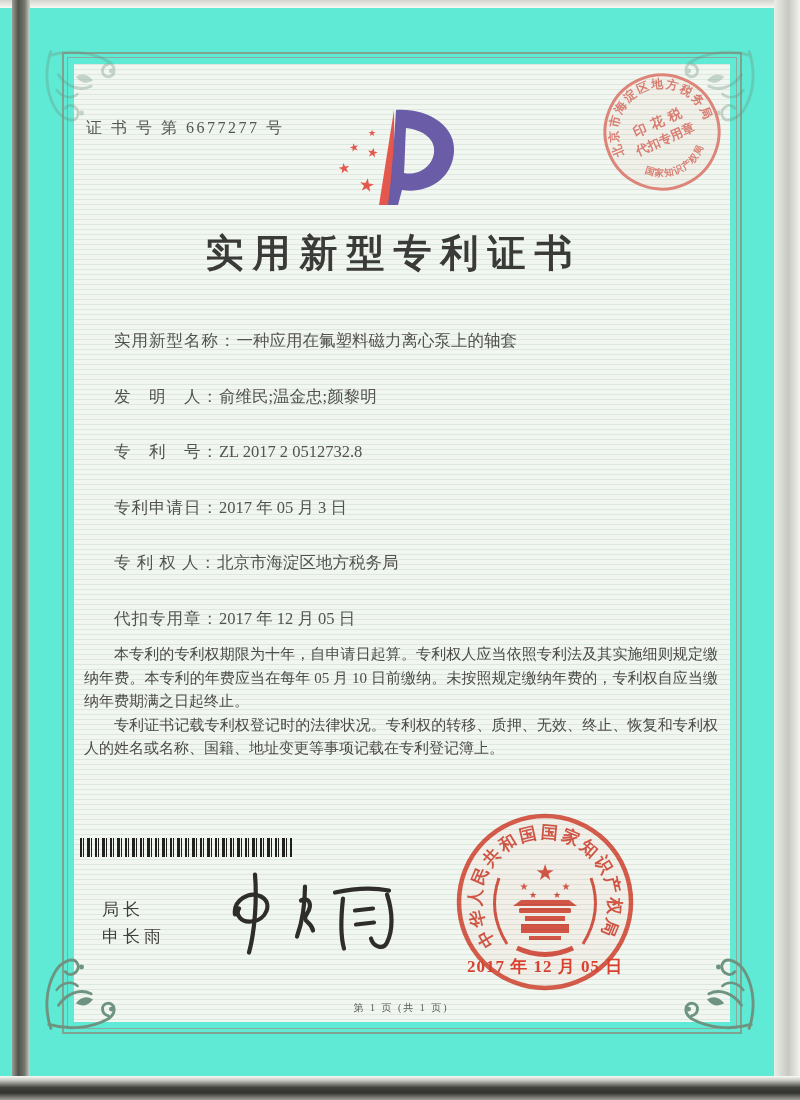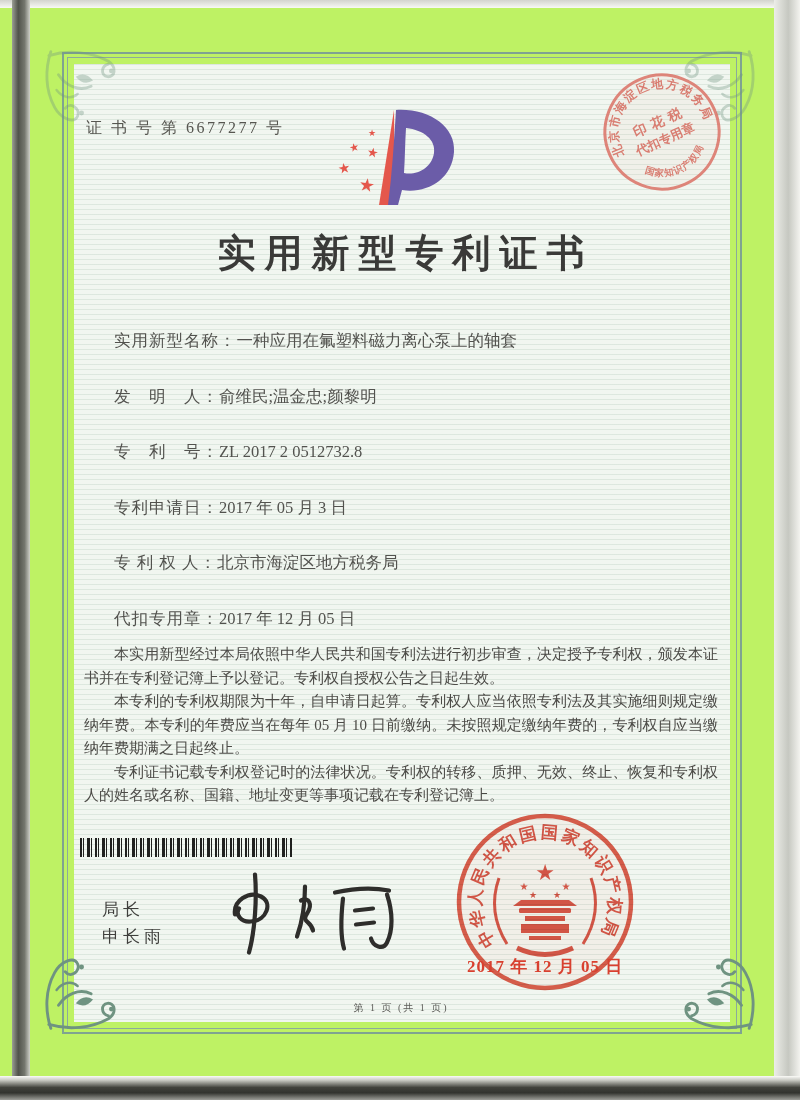--- a/index.html
+++ b/index.html
@@ -3,21 +3,21 @@
 <meta charset="utf-8">
 <style>
   html,body{margin:0;padding:0;}
   body{
     width:800px;height:1100px;position:relative;overflow:hidden;
     background:#f7f7f3;
     font-family:"Liberation Serif","DejaVu Serif",serif;
   }
   .abs{position:absolute;}
   
-  .paper{position:absolute;inset:0;background:#bef264;}
+  .paper{position:absolute;inset:0;background:#5eead4;}
   .edge-top{position:absolute;left:0;right:0;top:0;height:8px;
     background:linear-gradient(180deg,#d3d4ce,#f8f8f4);}
   .edge-left{position:absolute;left:12px;top:0;bottom:16px;width:18px;
     background:linear-gradient(90deg,#9b9e95 0%,#50534b 35%,#74776e 70%,#cfd1c9 100%);}
   .edge-right{position:absolute;right:0;top:0;bottom:14px;width:26px;
     background:linear-gradient(270deg,#f3f3ef 0%,#c6c8c1 45%,#ecede8 100%);}
   .edge-bottom{position:absolute;left:0;right:0;bottom:0;height:24px;
     background:linear-gradient(180deg,#fbfbf8 0%,#c7c8c1 18%,#41423c 48%,#32332e 70%,#9d9e98 100%);}
   
   .frame{position:absolute;left:62px;top:52px;width:676px;height:978px;
@@ -28,21 +28,21 @@
       rgba(140,175,152,0.20) 0px,rgba(140,175,152,0.20) 1px,
       transparent 1px,transparent 5px);}
   .orn{position:absolute;width:96px;height:96px;}
   .orn-bl{left:22px;top:940px;}
   .orn-br{left:682px;top:940px;transform:scaleX(-1);}
   .orn-tl{left:22px;top:44px;transform:scaleY(-1);opacity:.35;}
   .orn-tr{left:682px;top:44px;transform:scale(-1,-1);opacity:.35;}
   
   .certno{left:86px;top:118px;font-size:16px;letter-spacing:2.5px;color:#565650;}
   .logo{left:330px;top:106px;width:140px;height:104px;}
-  .title{left:62px;width:678px;top:228px;text-align:center;
+  .title{left:50px;width:678px;top:228px;text-align:center;
     font-size:38px;font-weight:700;letter-spacing:9px;text-indent:9px;color:#3a3a38;}
   .fields{left:86px;top:330px;width:560px;font-size:16.5px;color:#52524e;}
   .field-row{height:55.5px;}
   .f-label{letter-spacing:1px;margin-left:28px;}
   .paras{left:84px;top:643px;width:634px;font-size:15px;line-height:23.5px;
     color:#4b4a46;text-align:justify;}
   .paras p{margin:0;text-indent:2em;}
   .barcode{left:80px;top:838px;width:212px;height:19px;
     background:repeating-linear-gradient(90deg,
       #20201e 0 2px,transparent 2px 3px,#20201e 3px 4px,transparent 4px 7px,
@@ -131,21 +131,20 @@
     </div>
     <div class="field-row">
       <span class="f-label">专 利 权 人：</span><span class="f-value">北京市海淀区地方税务局</span>
     </div>
     <div class="field-row">
       <span class="f-label">代扣专用章：</span><span class="f-value">2017 年 12 月 05 日</span>
     </div>
   </div>
 
   <div class="abs paras">
-    <p>本实用新型经过本局依照中华人民共和国专利法进行初步审查，决定授予专利权，颁发本证书并在专利登记簿上予以登记。专利权自授权公告之日起生效。</p>
     <p>本专利的专利权期限为十年，自申请日起算。专利权人应当依照专利法及其实施细则规定缴纳年费。本专利的年费应当在每年 05 月 10 日前缴纳。未按照规定缴纳年费的，专利权自应当缴纳年费期满之日起终止。</p>
     <p>专利证书记载专利权登记时的法律状况。专利权的转移、质押、无效、终止、恢复和专利权人的姓名或名称、国籍、地址变更等事项记载在专利登记簿上。</p>
   </div>
 
   <div class="abs barcode"></div>
 
   <div class="abs signer-title">局长</div>
   <div class="abs signer-name">申长雨</div>
 
   <svg class="abs signature" viewBox="0 0 200 95">

